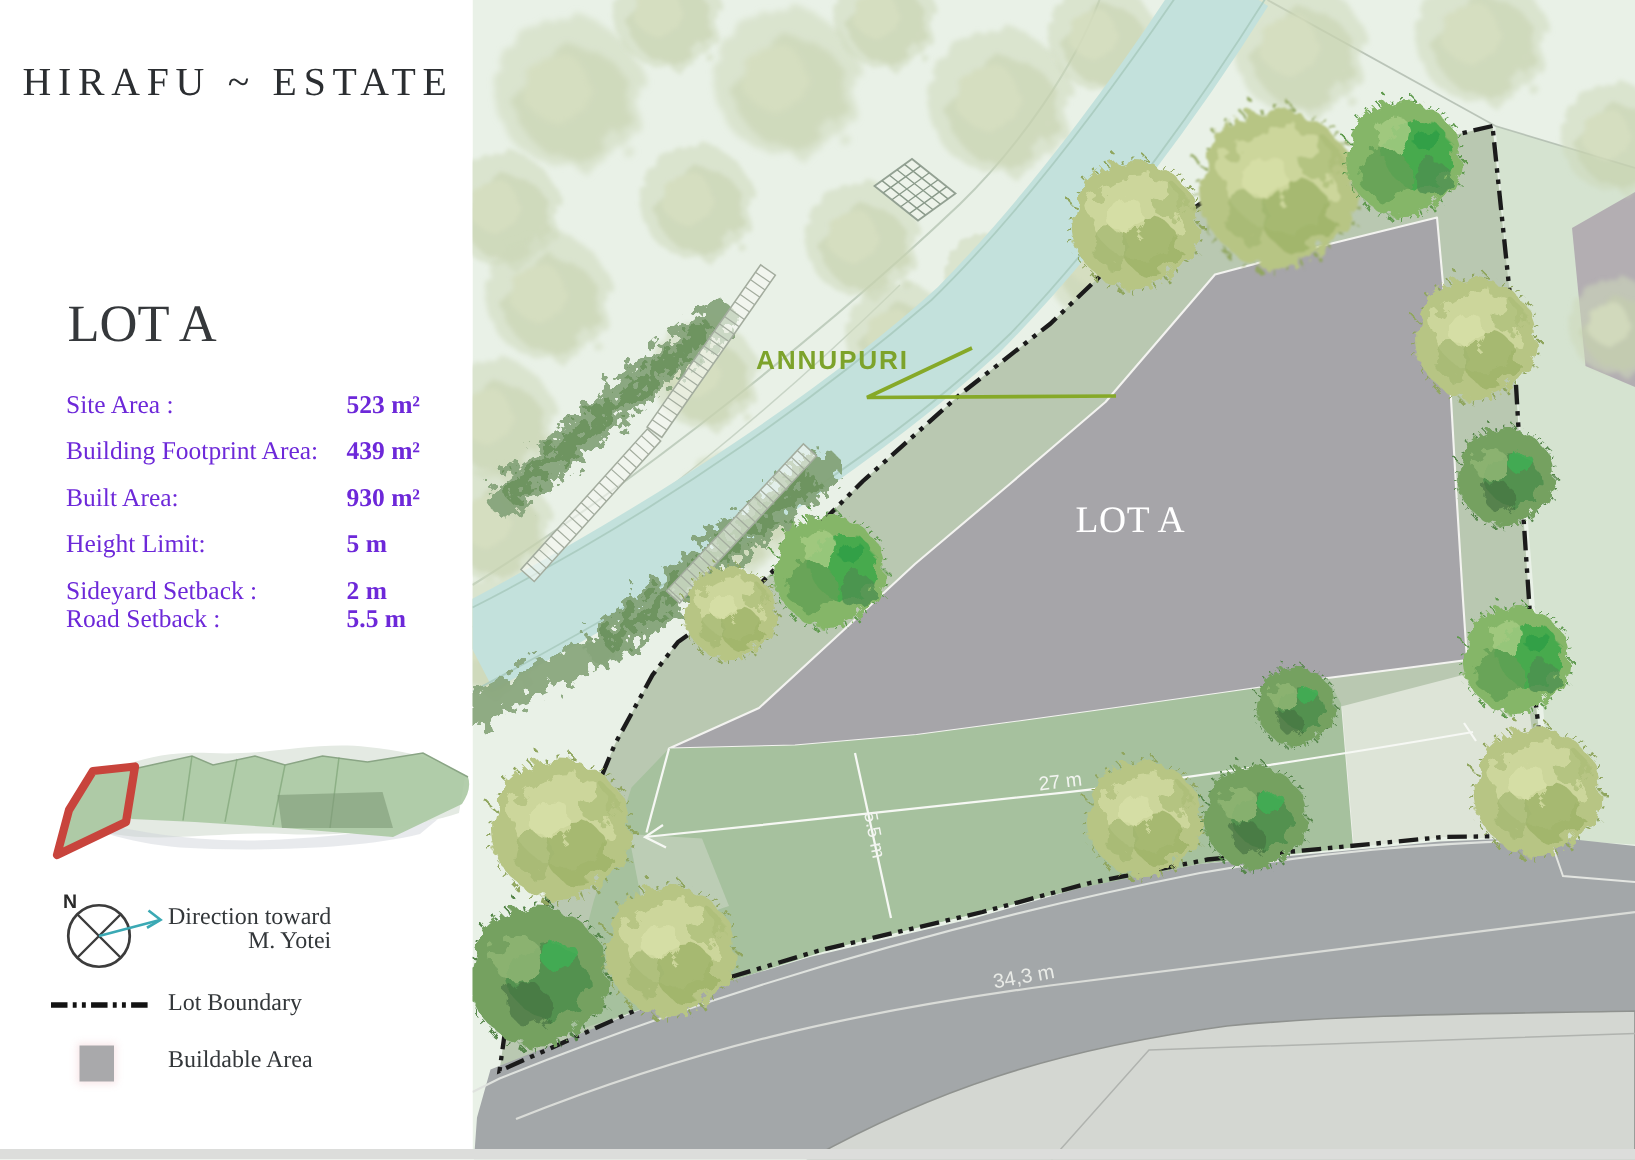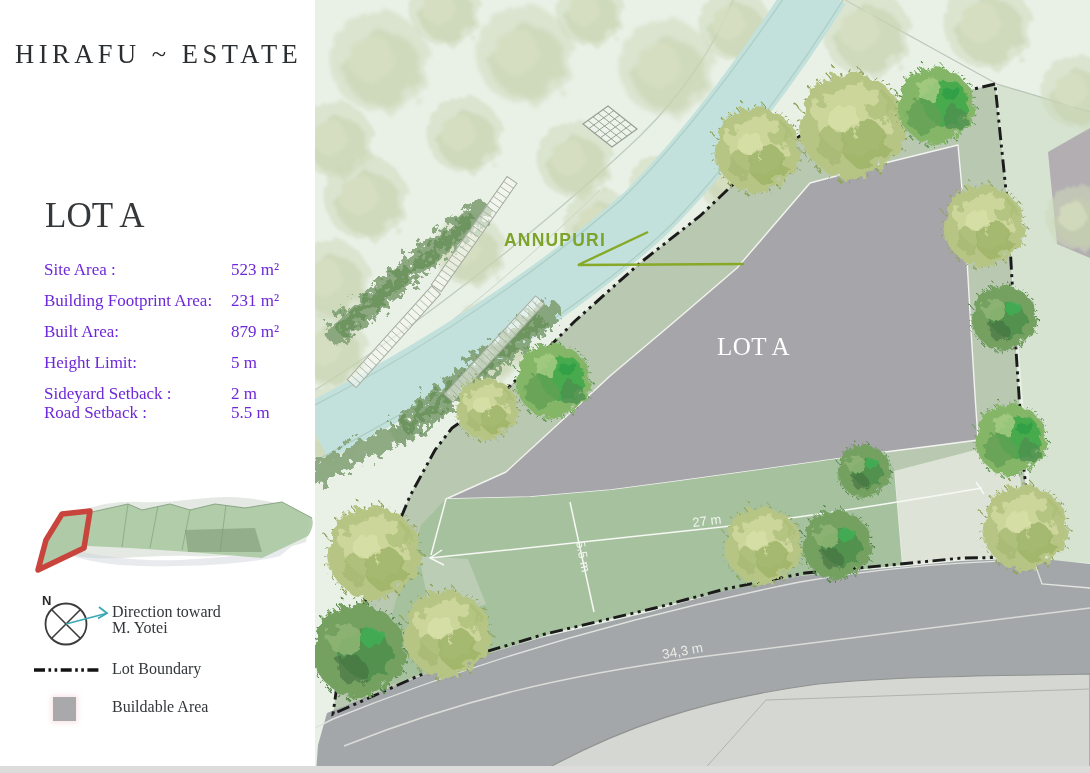--- a/index.html
+++ b/index.html
@@ -2,32 +2,32 @@
 <html><head>
 <meta charset="utf-8">
 <style>
   html,body{margin:0;padding:0;}
   body{width:1090px;height:773px;overflow:hidden;background:#ffffff;
        font-family:"Liberation Serif", serif;color:#2f3235;position:relative;}
   .abs{position:absolute;}
   #title{left:15px;top:39px;font-size:26.5px;letter-spacing:4.5px;color:#2b2e31;white-space:nowrap;text-align:center;}
   #lota{left:45px;top:196px;font-size:35px;letter-spacing:0px;color:#35383b;}
   .row{left:44px;width:260px;font-size:17px;color:#6d28d9;}
-  .row .val{position:absolute;left:187px;top:0;}
+  .row .val{position:absolute;left:187px;top:0;font-weight:bold;}
   #legend-n{left:42px;top:593px;font-family:"Liberation Sans",sans-serif;font-weight:bold;font-size:13px;color:#2a2a2a;}
-  .ltxt{left:112px;font-size:16px;color:#33373a;line-height:15.7px;}
+  .ltxt{left:112px;font-size:16px;color:#33373a;line-height:15.7px;text-align:right;}
   #footer{left:0;top:766px;width:1090px;height:7px;background:#dcdddb;}
 </style>
 </head>
 <body>
 <div class="abs" id="title">HIRAFU ~ ESTATE</div>
 <div class="abs" id="lota">LOT A</div>
 <div class="abs row" style="top:260px">Site Area :<span class="val">523 m²</span></div>
-<div class="abs row" style="top:291px">Building Footprint Area:<span class="val">231 m²</span></div>
-<div class="abs row" style="top:322px">Built Area:<span class="val">879 m²</span></div>
+<div class="abs row" style="top:291px">Building Footprint Area:<span class="val">439 m²</span></div>
+<div class="abs row" style="top:322px">Built Area:<span class="val">930 m²</span></div>
 <div class="abs row" style="top:353px">Height Limit:<span class="val">5 m</span></div>
 <div class="abs row" style="top:384px">Sideyard Setback :<span class="val">2 m</span></div>
 <div class="abs row" style="top:403px">Road Setback :<span class="val">5.5 m</span></div>
 
 <svg class="abs" style="left:30px;top:480px" width="285" height="100" viewBox="0 0 285 100">
   <path d="M18 52 C 40 30 75 20 110 22 C 150 24 180 14 215 18 C 245 21 268 28 280 38 L 276 62 C 245 72 200 78 160 76 C 120 74 80 82 45 76 C 28 71 16 62 18 52 Z" fill="#e4eae3"></path>
   <path d="M14 62 C 50 74 100 82 150 80 C 190 78 230 74 262 66 L 250 76 C 210 86 140 88 90 85 C 55 82 24 72 14 62 Z" fill="#cdd1d6" opacity=".45"></path>
   <path d="M62 32 L 98 24 L 112 30 L 140 24 L 160 30 L 185 24 L 215 28 L 252 22 L 282 38 C 284 44 282 50 278 56 L 232 78 L 160 72 L 100 68 L 58 66 L 40 58 Z" fill="#a9c7a1" opacity=".88"></path>
   <path d="M62 32 L 98 24 L 112 30 L 140 24 L 160 30 L 185 24 L 215 28 L 252 22 L 282 38" fill="none" stroke="#8aa585" stroke-width="1"></path>
   <path d="M98 24 L 92 67 M 128 26 L 120 68 M 160 30 L 152 70 M 196 25 L 190 72" stroke="#7fa477" stroke-width="1" fill="none" opacity=".7"></path>

